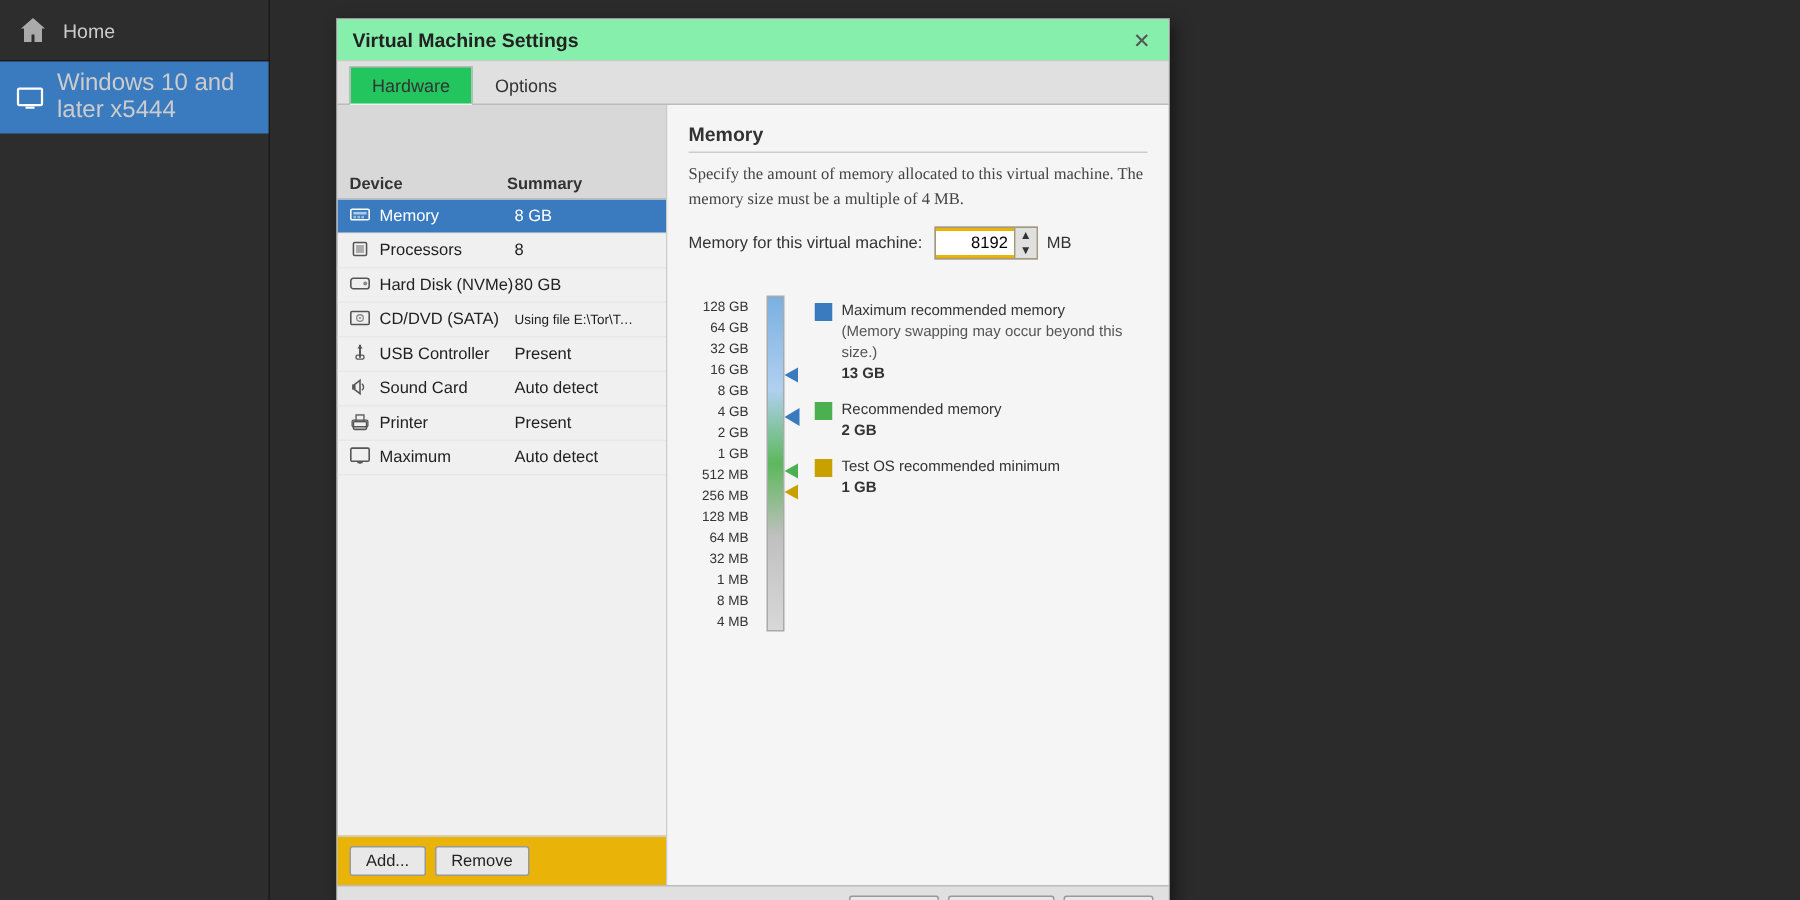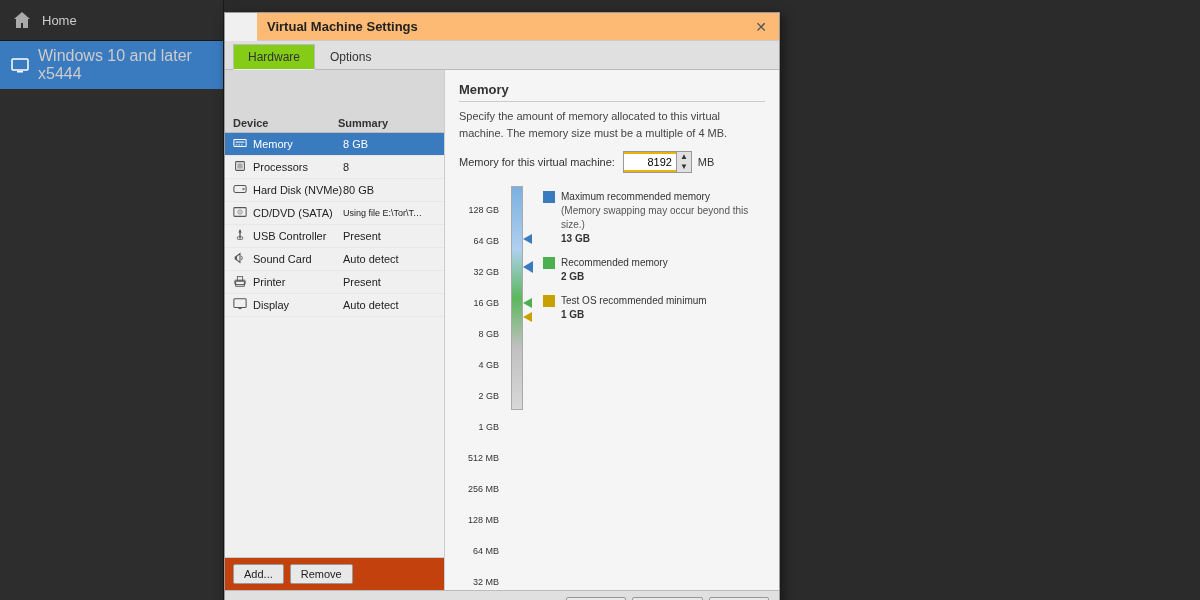--- a/index.html
+++ b/index.html
@@ -9,21 +9,21 @@
       background: #2b2b2b;
       font-family: 'Segoe UI', Arial, sans-serif;
       font-size: 12px;
       overflow: hidden;
     }
 
     
     .sidebar {
       position: absolute;
       left: 0; top: 0;
-      width: 224px;
+      width: 180px;
       height: 600px;
       background: #2d2d2d;
       border-right: 1px solid #1a1a1a;
     }
     .sidebar-home {
       display: flex;
       align-items: center;
       padding: 8px 10px;
       color: #ccc;
       font-size: 13px;
@@ -55,27 +55,26 @@
     
     .dialog-overlay {
       position: absolute;
       left: 224px; top: 12px;
       width: 556px;
       background: #f0f0f0;
       border: 1px solid #999;
       box-shadow: 3px 3px 10px rgba(0,0,0,0.5);
     }
     .dialog-titlebar {
-      background: #fdba74;
+      background: #86efac;
       border-bottom: 1px solid #ccc;
       padding: 6px 10px;
       display: flex;
       align-items: center;
       justify-content: space-between;
-      margin-left: 32px;
     }
     .dialog-title {
       font-size: 13px;
       font-weight: 600;
       color: #222;
     }
     .dialog-close {
       background: none;
       border: none;
       cursor: pointer;
@@ -94,21 +93,21 @@
       padding: 5px 14px;
       font-size: 12px;
       cursor: pointer;
       color: #333;
       border: 1px solid transparent;
       border-bottom: none;
       margin-top: 3px;
       background: transparent;
     }
     .tab.active {
-      background: #84cc16;
+      background: #22c55e;
       border-color: #bbb;
       border-bottom: 1px solid #f0f0f0;
       margin-bottom: -1px;
       z-index: 1;
       position: relative;
     }
 
     .dialog-body {
       display: flex;
       height: 520px;
@@ -154,21 +153,21 @@
       flex-shrink: 0;
     }
     .device-name { width: 90px; }
     .device-summary { flex: 1; color: inherit; }
 
     .device-buttons {
       display: flex;
       padding: 6px 8px;
       gap: 6px;
       border-top: 1px solid #ccc;
-      background: #c2410c;
+      background: #eab308;
     }
 
     
     .memory-panel {
       flex: 1;
       padding: 12px 14px;
       overflow-y: auto;
       background: #f5f5f5;
     }
     .memory-title {
@@ -177,25 +176,26 @@
       color: #333;
       margin-bottom: 6px;
       border-bottom: 1px solid #ccc;
       padding-bottom: 4px;
     }
     .memory-desc {
       font-size: 11px;
       color: #444;
       margin-bottom: 10px;
       line-height: 1.5;
+      font-family: Liberation Serif, serif;
     }
     .memory-input-row {
       display: flex;
       align-items: center;
-      margin-bottom: 13px;
+      margin-bottom: 24px;
       font-size: 11px;
       color: #333;
     }
     .memory-input-label { margin-right: 8px; }
     .memory-input-wrap {
       display: flex;
       align-items: center;
       border: 1px solid #999;
       background: #eab308;
     }
@@ -233,21 +233,20 @@
       flex-direction: column;
       gap: 0;
       font-size: 9px;
       color: #333;
     }
     .mem-label-row {
       display: flex;
       align-items: center;
       height: 14px;
       position: relative;
-      margin-top: 17px;
     }
     .mem-label-text {
       width: 44px;
       text-align: right;
       font-size: 9px;
       color: #333;
       padding-right: 4px;
     }
 
     .memory-legend {
@@ -434,21 +433,21 @@
         </div>
 
         <div class="device-row">
           <span class="device-row-icon">
             <svg viewBox="0 0 16 16" width="14" height="14">
               <rect x="1" y="2" width="14" height="10" rx="1" fill="none" stroke="#555" stroke-width="1.2"></rect>
               <line x1="6" y1="13" x2="10" y2="13" stroke="#555" stroke-width="1"></line>
               <line x1="8" y1="12" x2="8" y2="14" stroke="#555" stroke-width="1"></line>
             </svg>
           </span>
-          <span class="device-name">Display</span>
+          <span class="device-name">Maximum</span>
           <span class="device-summary">Auto detect</span>
         </div>
 
       </div>
       <div class="device-buttons">
         <button class="device-btn">Add...</button>
         <button class="device-btn">Remove</button>
       </div>
     </div>
 

